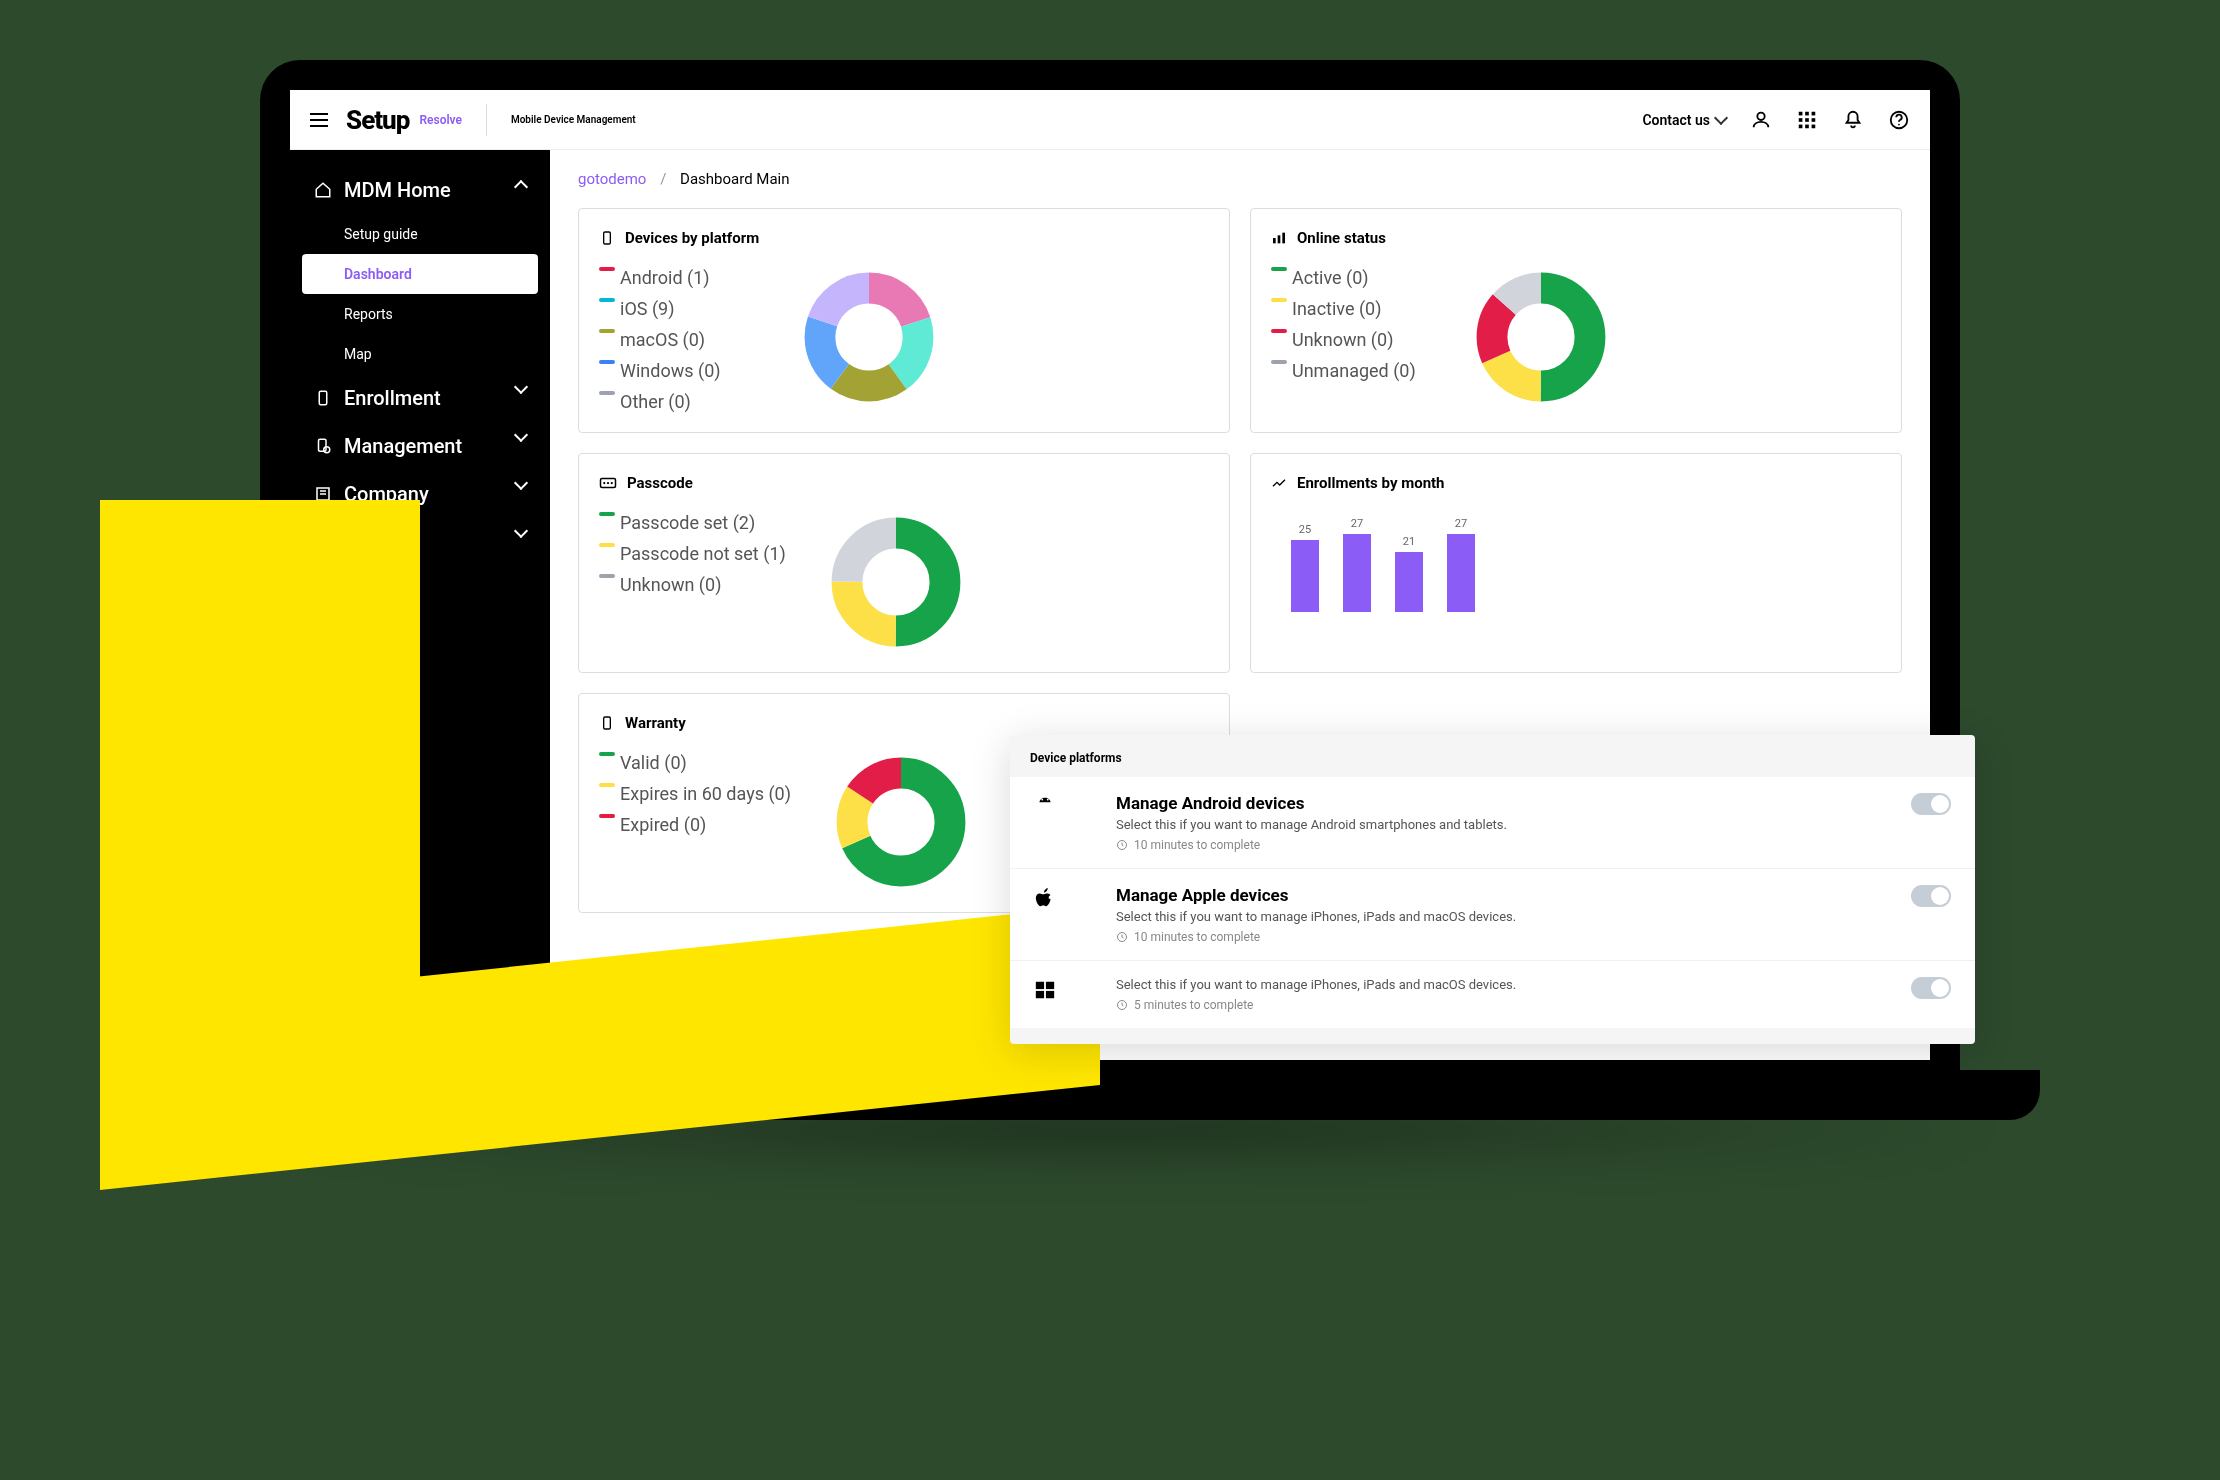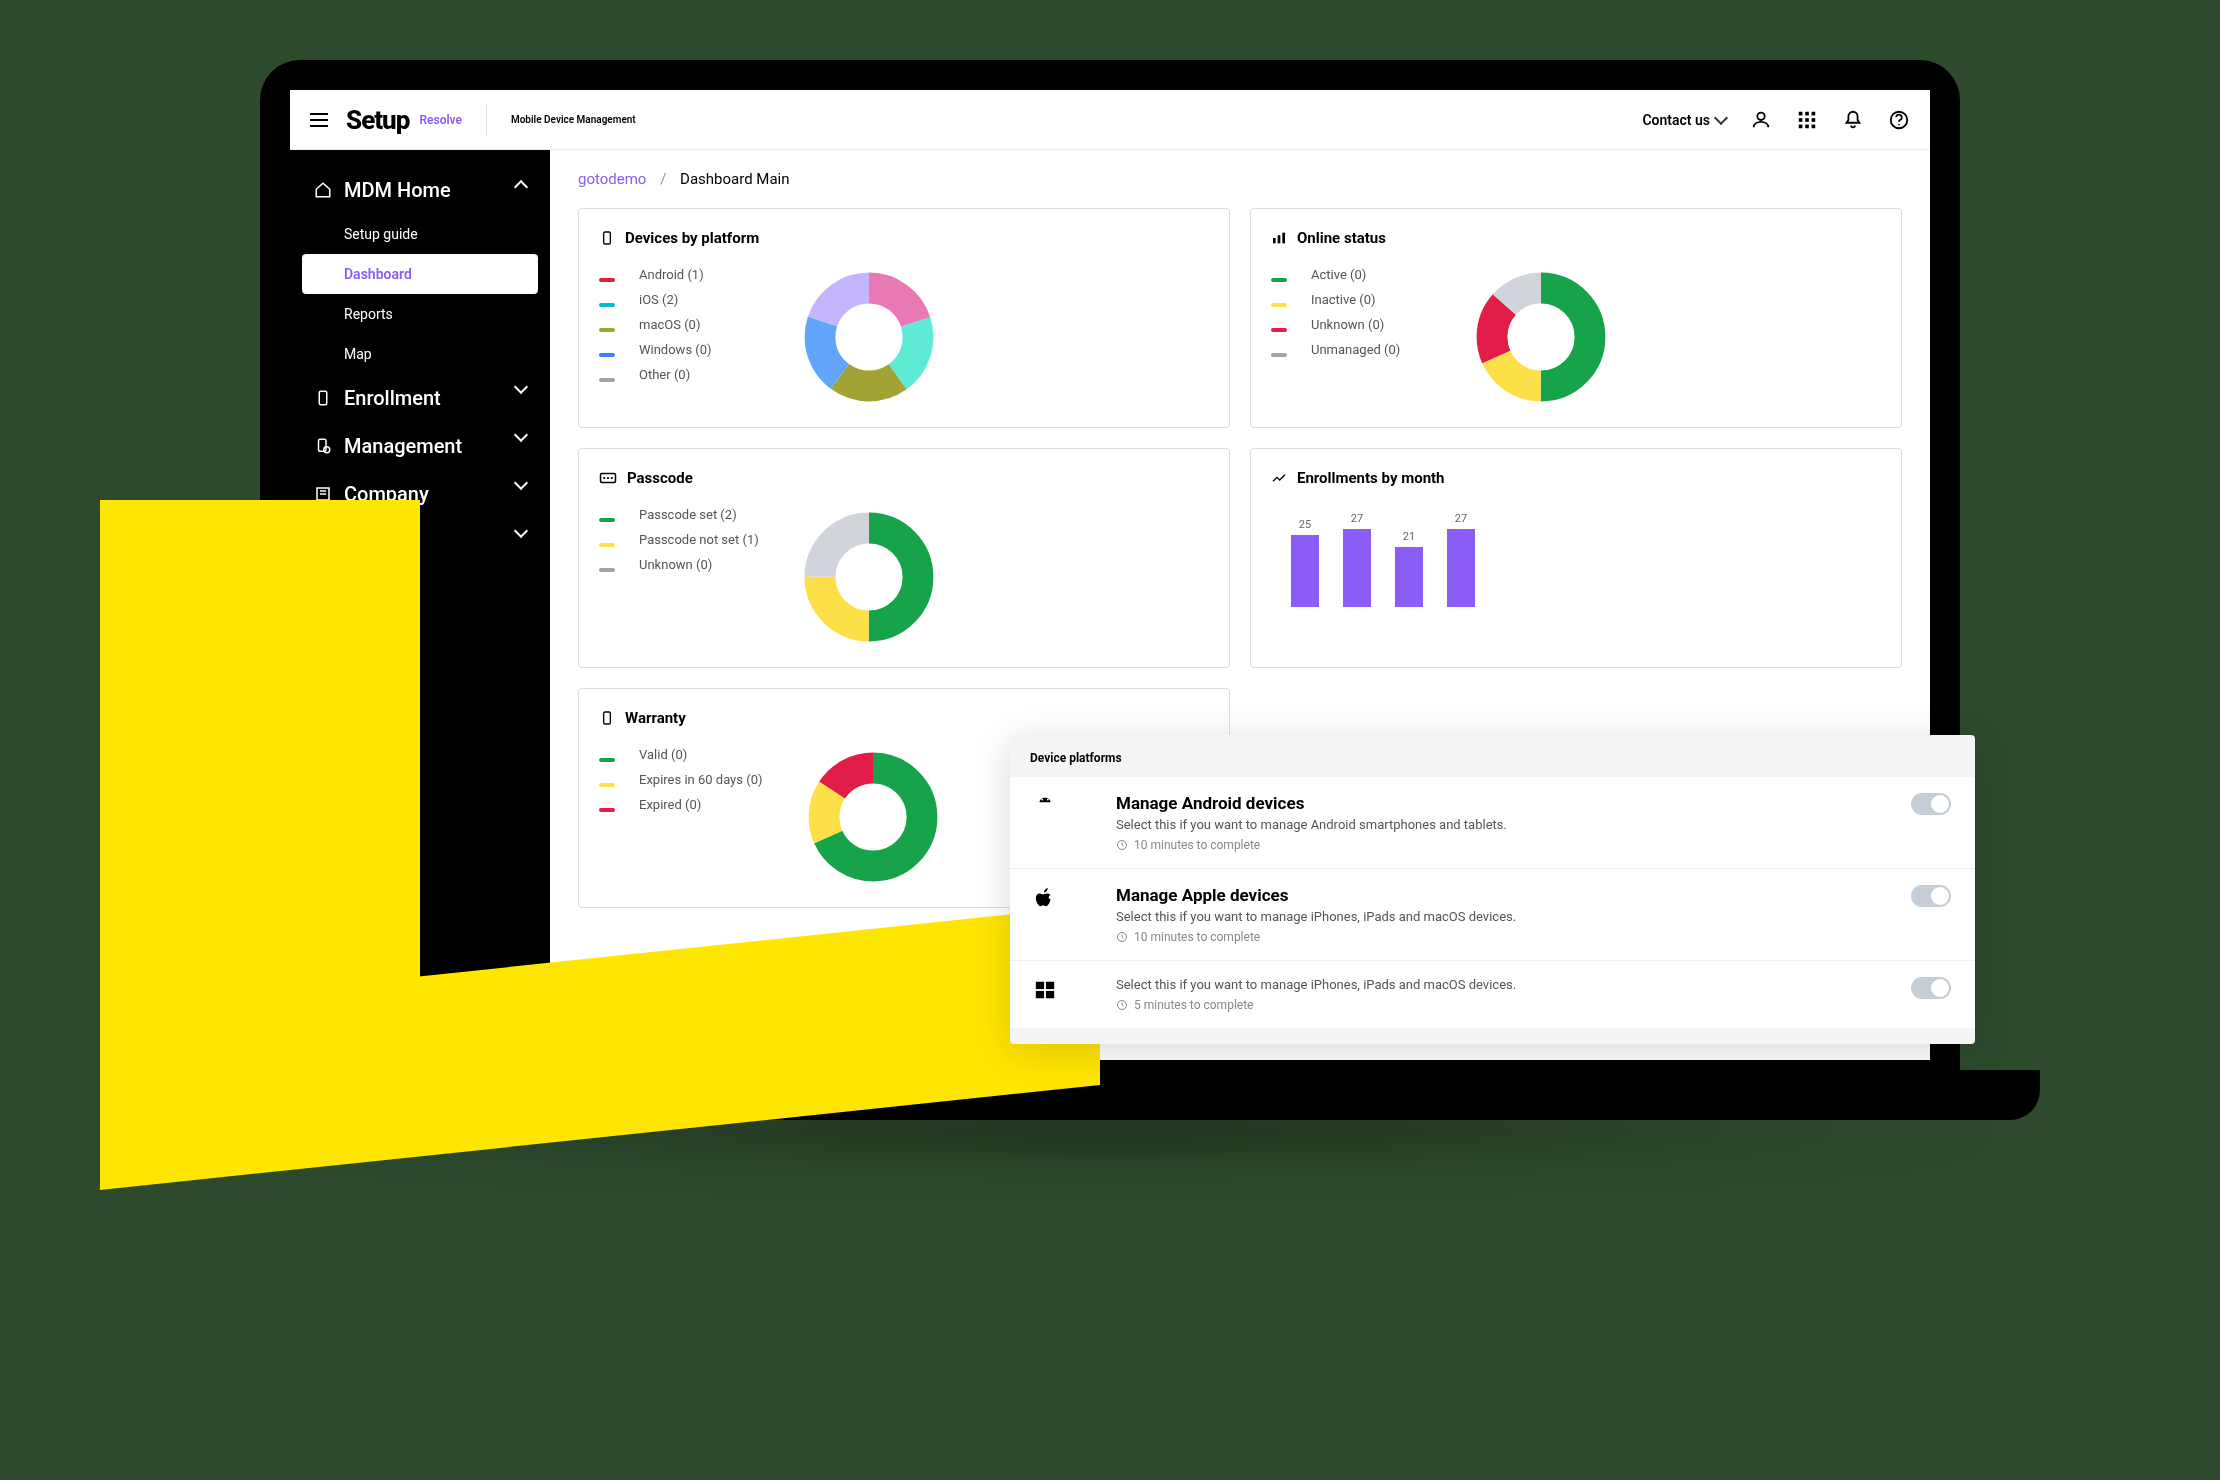--- a/index.html
+++ b/index.html
@@ -48,21 +48,21 @@
 .btn { padding: 8px 16px; font-size: 13px; border-radius: 4px; border: none; cursor: pointer; display: flex; align-items: center; gap: 8px; }
 .btn.black { background: #000; color: #fff; font-weight: 500; }
 .btn.disabled { background: #e8e8e8; color: #999; cursor: not-allowed; }
 .btn .chev-sm { width: 8px; height: 8px; border-right: 2px solid currentColor; border-bottom: 2px solid currentColor; transform: rotate(45deg); margin-top: -4px; }
 
 .widgets { display: grid; grid-template-columns: 1fr 1fr; gap: 20px; }
 .widget { border: 1px solid #ddd; border-radius: 4px; padding: 20px; }
 .widget-head { display: flex; align-items: center; gap: 10px; font-size: 15px; font-weight: 700; margin-bottom: 20px; }
 .widget-body { display: flex; gap: 40px; }
 .legend { display: flex; flex-direction: column; gap: 10px; min-width: 160px; }
-.legend-item { display: flex; align-items: flex-end; gap: 24px; font-size: 13px; color: #555; }
+.legend-item { display: flex; align-items: flex-start; gap: 5px; font-size: 18px; color: #555; }
 .legend-swatch { width: 16px; height: 4px; border-radius: 2px; }
 .donut { width: 140px; height: 140px; }
 .bars { display: flex; gap: 24px; align-items: flex-end; height: 100px; padding-left: 20px; }
 .bar-col { display: flex; flex-direction: column; align-items: center; gap: 4px; }
 .bar-val { font-size: 11px; color: #666; }
 .bar { width: 28px; background: #8b5cf6; }
 
 .overlay-panel { position: absolute; top: 735px; left: 1010px; width: 965px; background: #f5f5f5; border-radius: 4px; box-shadow: 0 8px 40px rgba(0,0,0,0.15); z-index: 10; padding: 16px 0; }
 .panel-title { font-size: 12px; font-weight: 700; padding: 0 20px 12px; }
 .platform-row { background: #fff; padding: 16px 24px; display: flex; align-items: flex-start; gap: 16px; border-bottom: 1px solid #f0f0f0; }
@@ -202,21 +202,21 @@
                 <span>Devices by platform</span>
               </div>
         <div class="widget-body">
           <div class="legend">
                   <div class="legend-item">
                     <span class="legend-swatch" style="background:#e11d48"></span>
                     <span>Android (1)</span>
                   </div>
                   <div class="legend-item">
                     <span class="legend-swatch" style="background:#06b6d4"></span>
-                    <span>iOS (2)</span>
+                    <span>iOS (9)</span>
                   </div>
                   <div class="legend-item">
                     <span class="legend-swatch" style="background:#a3a335"></span>
                     <span>macOS (0)</span>
                   </div>
                   <div class="legend-item">
                     <span class="legend-swatch" style="background:#3b82f6"></span>
                     <span>Windows (0)</span>
                   </div>
                   <div class="legend-item">

